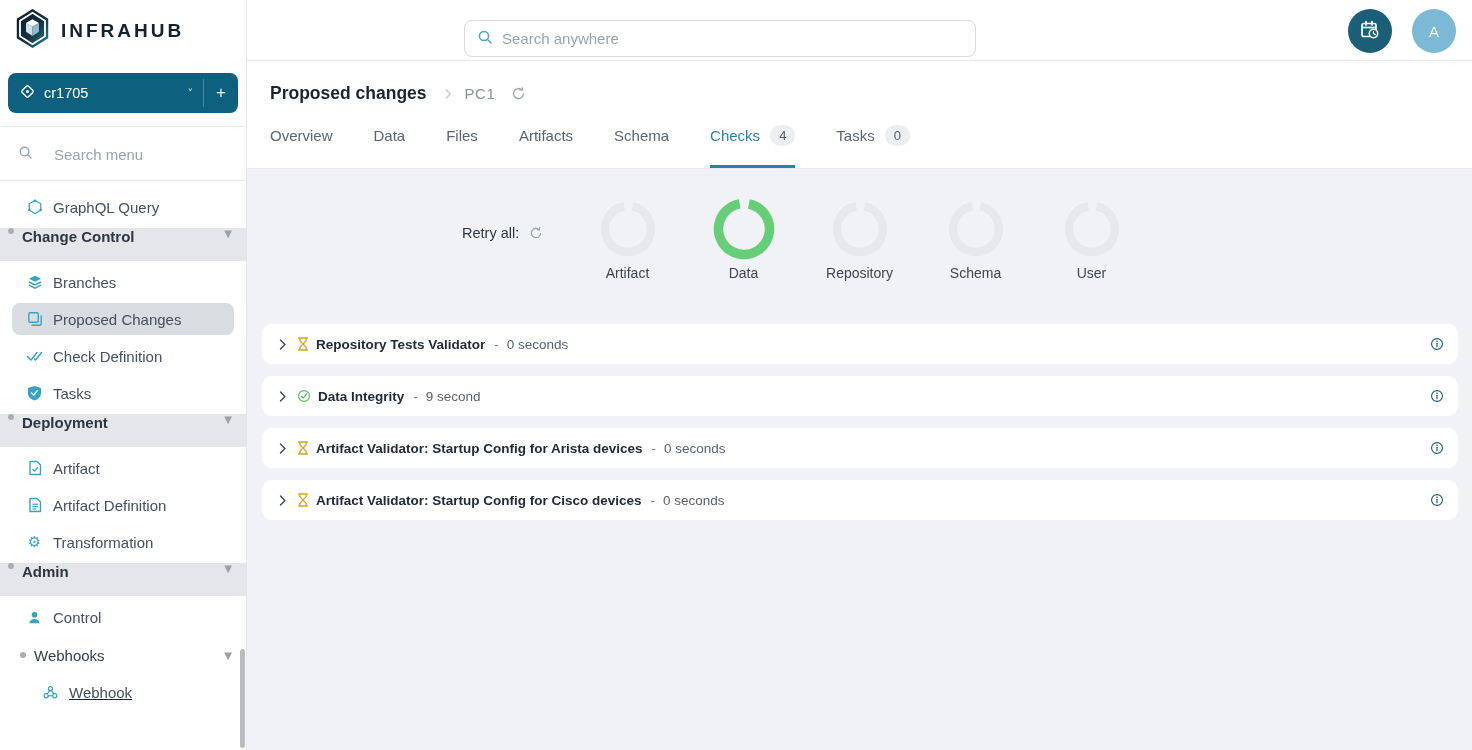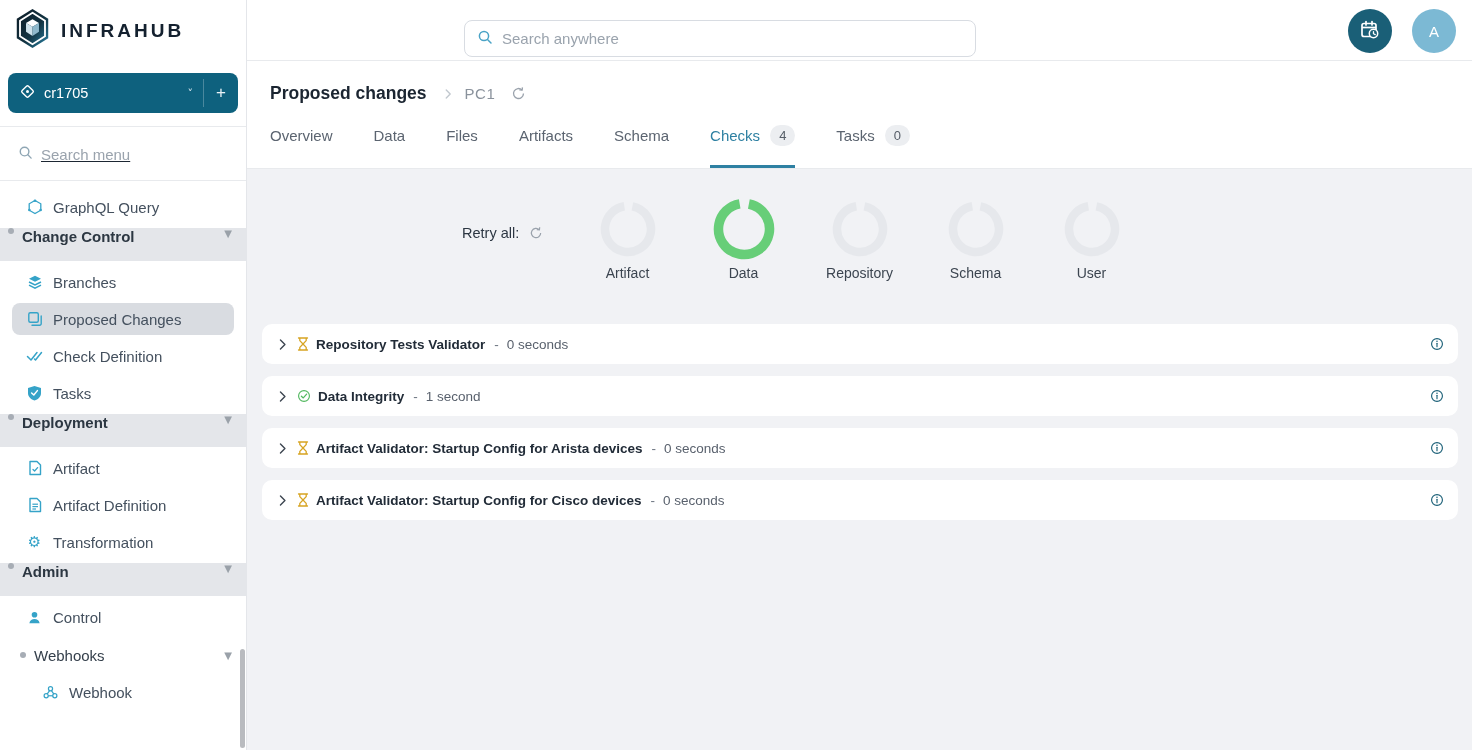--- a/index.html
+++ b/index.html
@@ -16,38 +16,38 @@
   .branch-selector { display:flex; align-items:center; margin:12px 8px 0 8px; height:40px;
                      background:var(--brand,#0e617e); border-radius:8px; color:#fff; padding:0 10px 0 12px;
                      cursor:pointer; }
   .branch-selector .bname { flex:0 0 auto; font-size:14.5px; margin-left:9px; }
   .branch-selector .spacer { flex:1; }
   .branch-caret { font-family:"DejaVu Sans",sans-serif; font-size:11px; color:#d6e6ee; padding:0 10px; }
   .branch-add { border-left:1px solid rgba(255,255,255,.25); padding:4px 2px 4px 12px; font-size:17px;
                 color:#eaf3f7; font-weight:400; }
   .sb-divider { border-bottom:1px solid #e8eaed; margin-top:13px; }
 
-  .sb-search { display:flex; align-items:center; gap:8px; padding:18px 16px 16px 18px;text-decoration:underline; }
+  .sb-search { display:flex; align-items:center; gap:21px; padding:18px 16px 16px 18px; }
   .sb-search input { border:none; outline:none; font-size:15px; color:#3a4654; width:180px;
                      font-family:inherit; background:transparent; }
   .sb-search input::placeholder { color:#9aa3ad; }
 
   .menu { padding-top:5px; }
   .m-item { display:flex; align-items:center; height:32px; margin:5px 12px; padding-left:14px;
             border-radius:8px; cursor:pointer; }
   .m-item .lbl { font-size:15px; color:#44505e; margin-left:10px; }
   .m-item.selected { background:#d9dce1; }
   .m-section { display:flex; align-items:flex-start; height:33px; margin:5px 0; background:#e4e6ea;
                padding:0 14px 0 8px; cursor:pointer; }
   .m-section .lbl { font-size:15px; font-weight:600; color:#2c3742; margin-left:8px; }
   .m-subsection { display:flex; align-items:center; height:32px; margin:6px 0 5px 0; padding:0 14px 0 20px; cursor:pointer; }
   .m-subsection .lbl { font-size:15px; color:#333e4a; margin-left:8px; }
   .bullet { width:6px; height:6px; border-radius:50%; background:#a7adb5; flex:0 0 auto; }
   .sec-caret { margin-left:auto; font-family:"DejaVu Sans",sans-serif; font-size:10px; color:#9aa1a9; }
-  .indent1 { padding-left:30px; }
+  .indent1 { padding-left:30px;text-decoration:underline; }
   .micon { width:17px; height:17px; display:inline-flex; align-items:center; justify-content:center; flex:0 0 auto; }
   .gear-glyph { font-family:"DejaVu Sans",sans-serif; font-size:15px; color:var(--icon-blue,#35a3c8); line-height:1; }
 
   .sb-scrollthumb { position:absolute; right:1px; top:649px; width:5px; height:99px; border-radius:3px;
                     background:#b9bbbf; }
 
   
   .main { flex:1; display:flex; flex-direction:column; background:#fff; }
   .topbar { position:relative; height:61px; border-bottom:1px solid #e8eaed; display:flex; align-items:center; }
   .global-search { position:absolute; left:217px; top:20px; width:512px; height:37px; border:1px solid #d8dce2;
@@ -438,21 +438,21 @@
               </svg>
           </span>
           <span class="sicon">
             <svg width="14" height="14" viewBox="0 0 16 16">
                 <circle cx="8" cy="8" r="6.2" fill="none" stroke="#52b85f" stroke-width="1.3"></circle>
                 <polyline points="5,8.2 7.2,10.2 11,5.8" fill="none" stroke="#52b85f" stroke-width="1.4" stroke-linecap="round" stroke-linejoin="round"></polyline>
               </svg>
           </span>
           <span class="vname">Data Integrity</span>
           <span class="dash">-</span>
-          <span class="dur">1 second</span>
+          <span class="dur">9 second</span>
           <span class="info">
             <svg width="14" height="14" viewBox="0 0 16 16">
                 <circle cx="8" cy="8" r="6.2" fill="none" stroke="currentColor" stroke-width="1.3"></circle>
                 <line x1="8" y1="7.2" x2="8" y2="11" stroke="currentColor" stroke-width="1.3" stroke-linecap="round"></line>
                 <circle cx="8" cy="4.9" r=".9" fill="currentColor"></circle>
               </svg>
           </span>
         </div>
 
         <div class="card">

